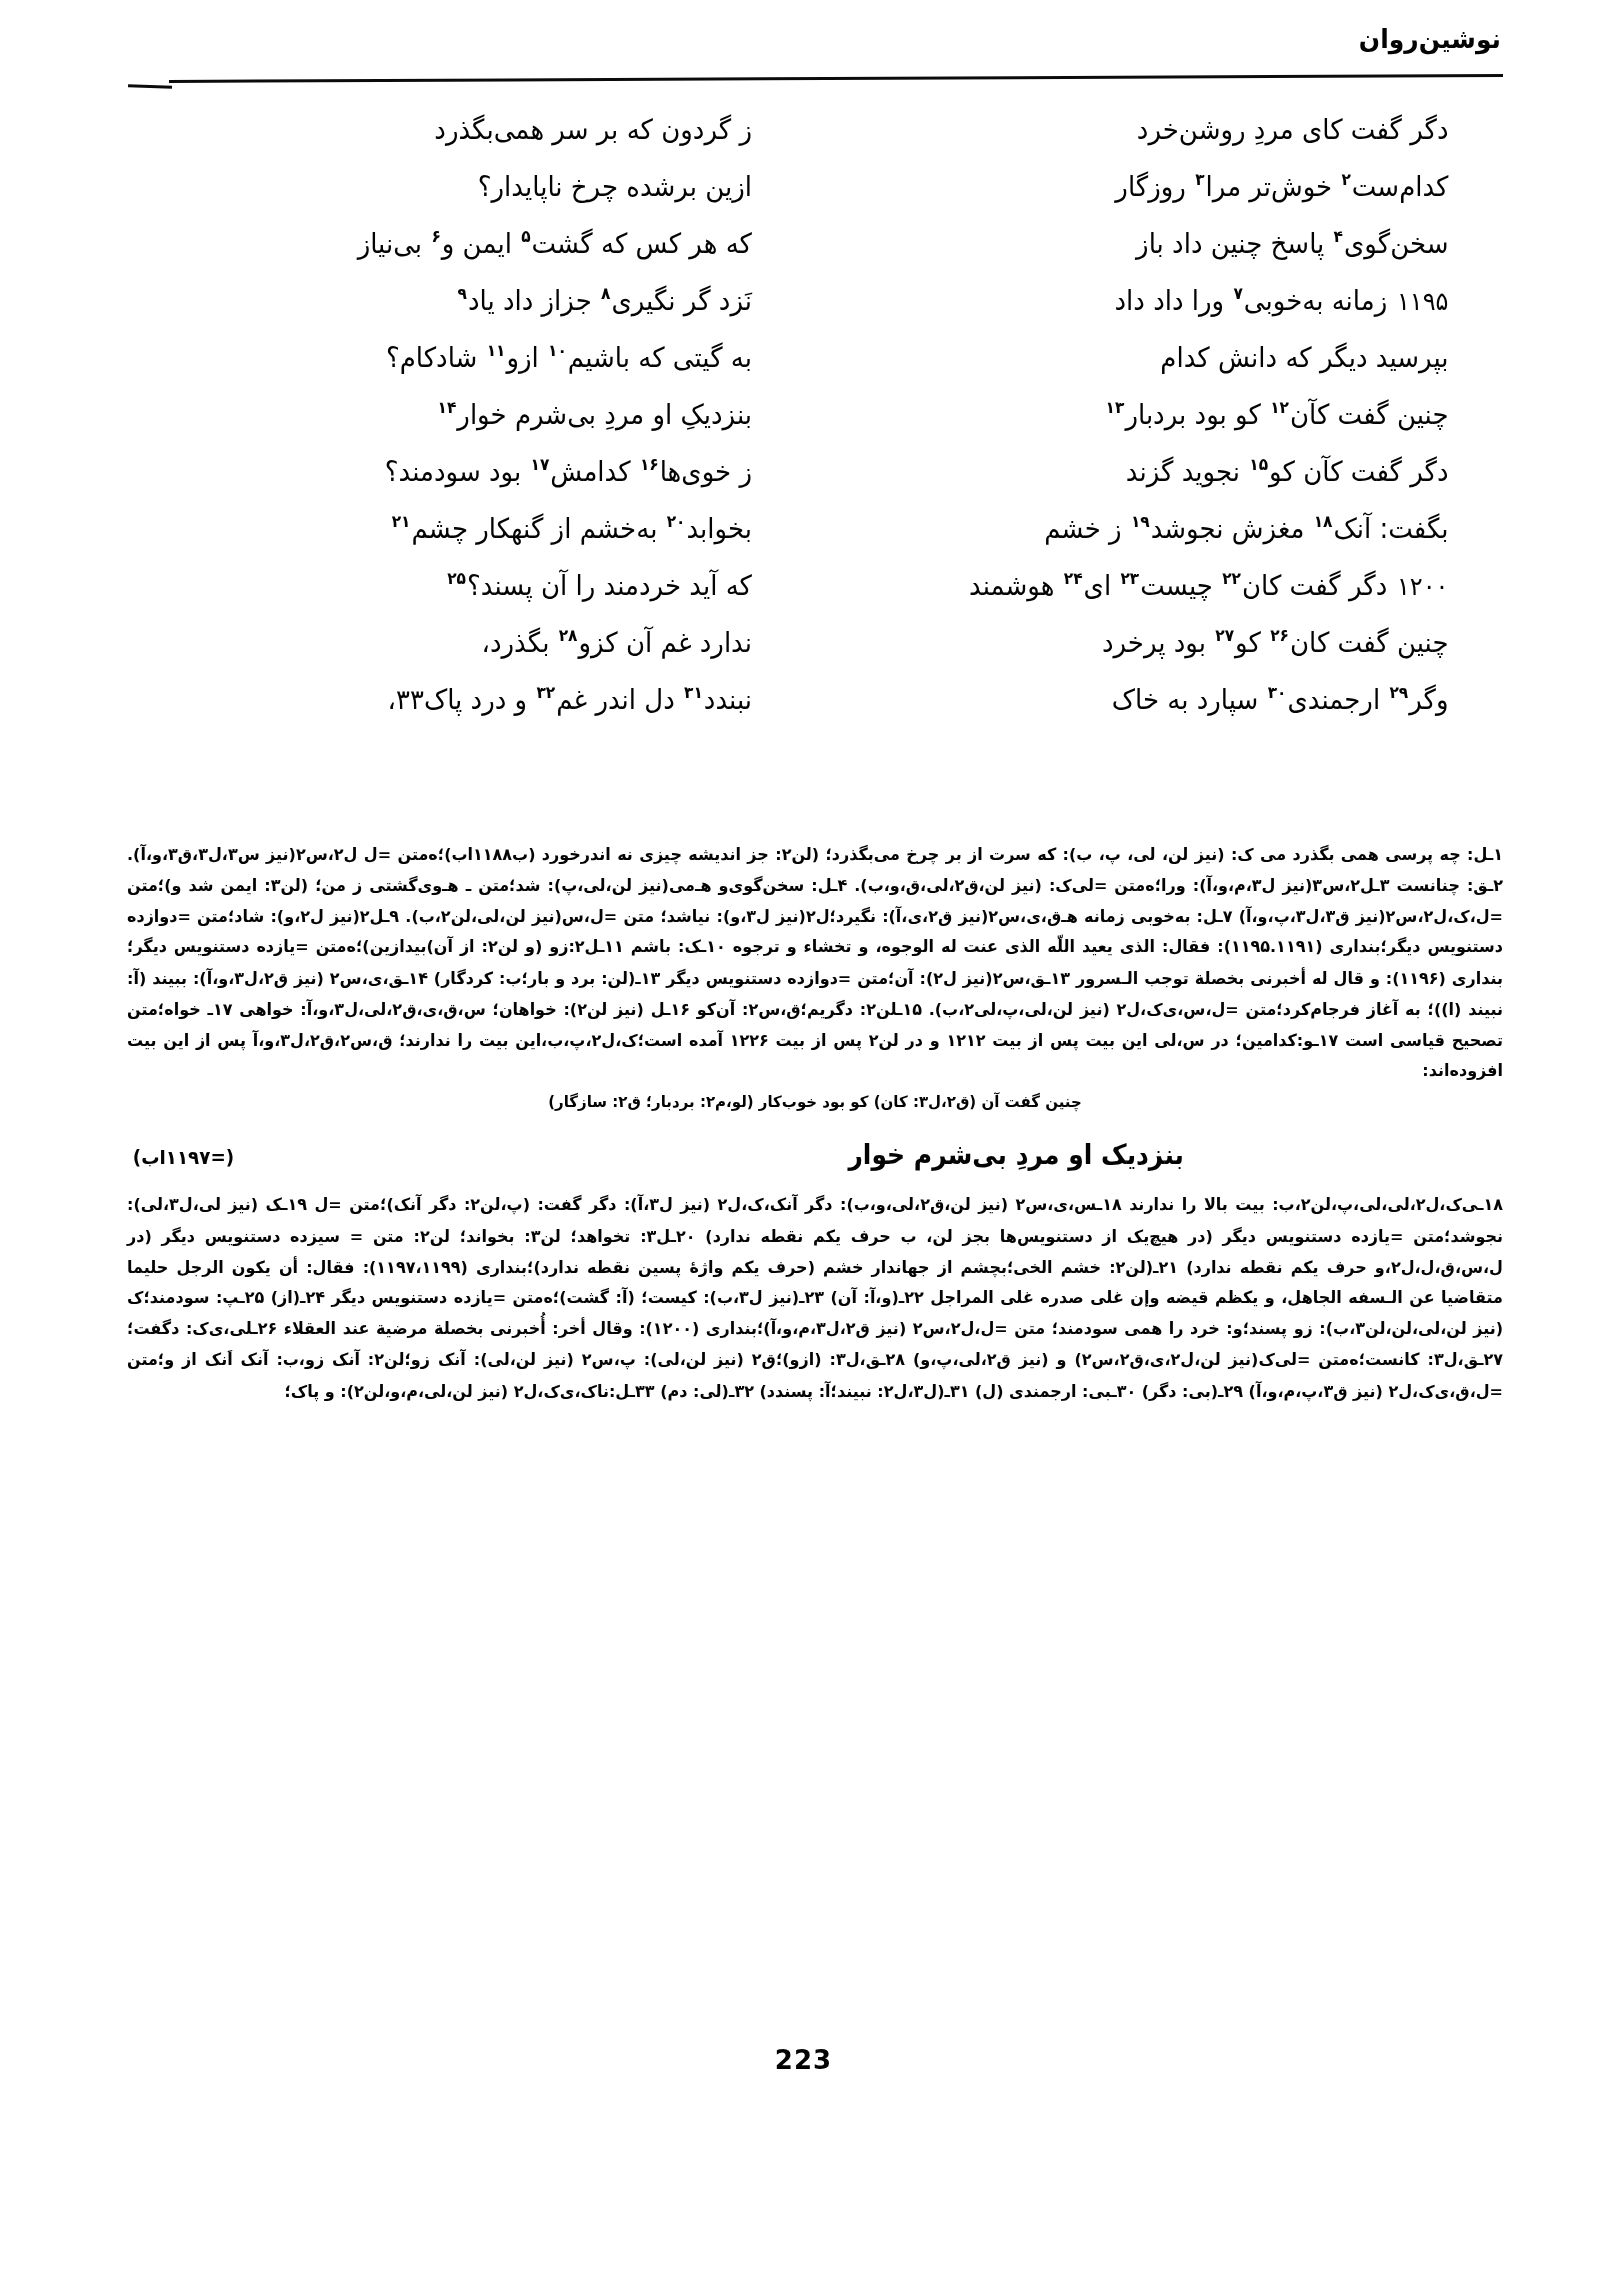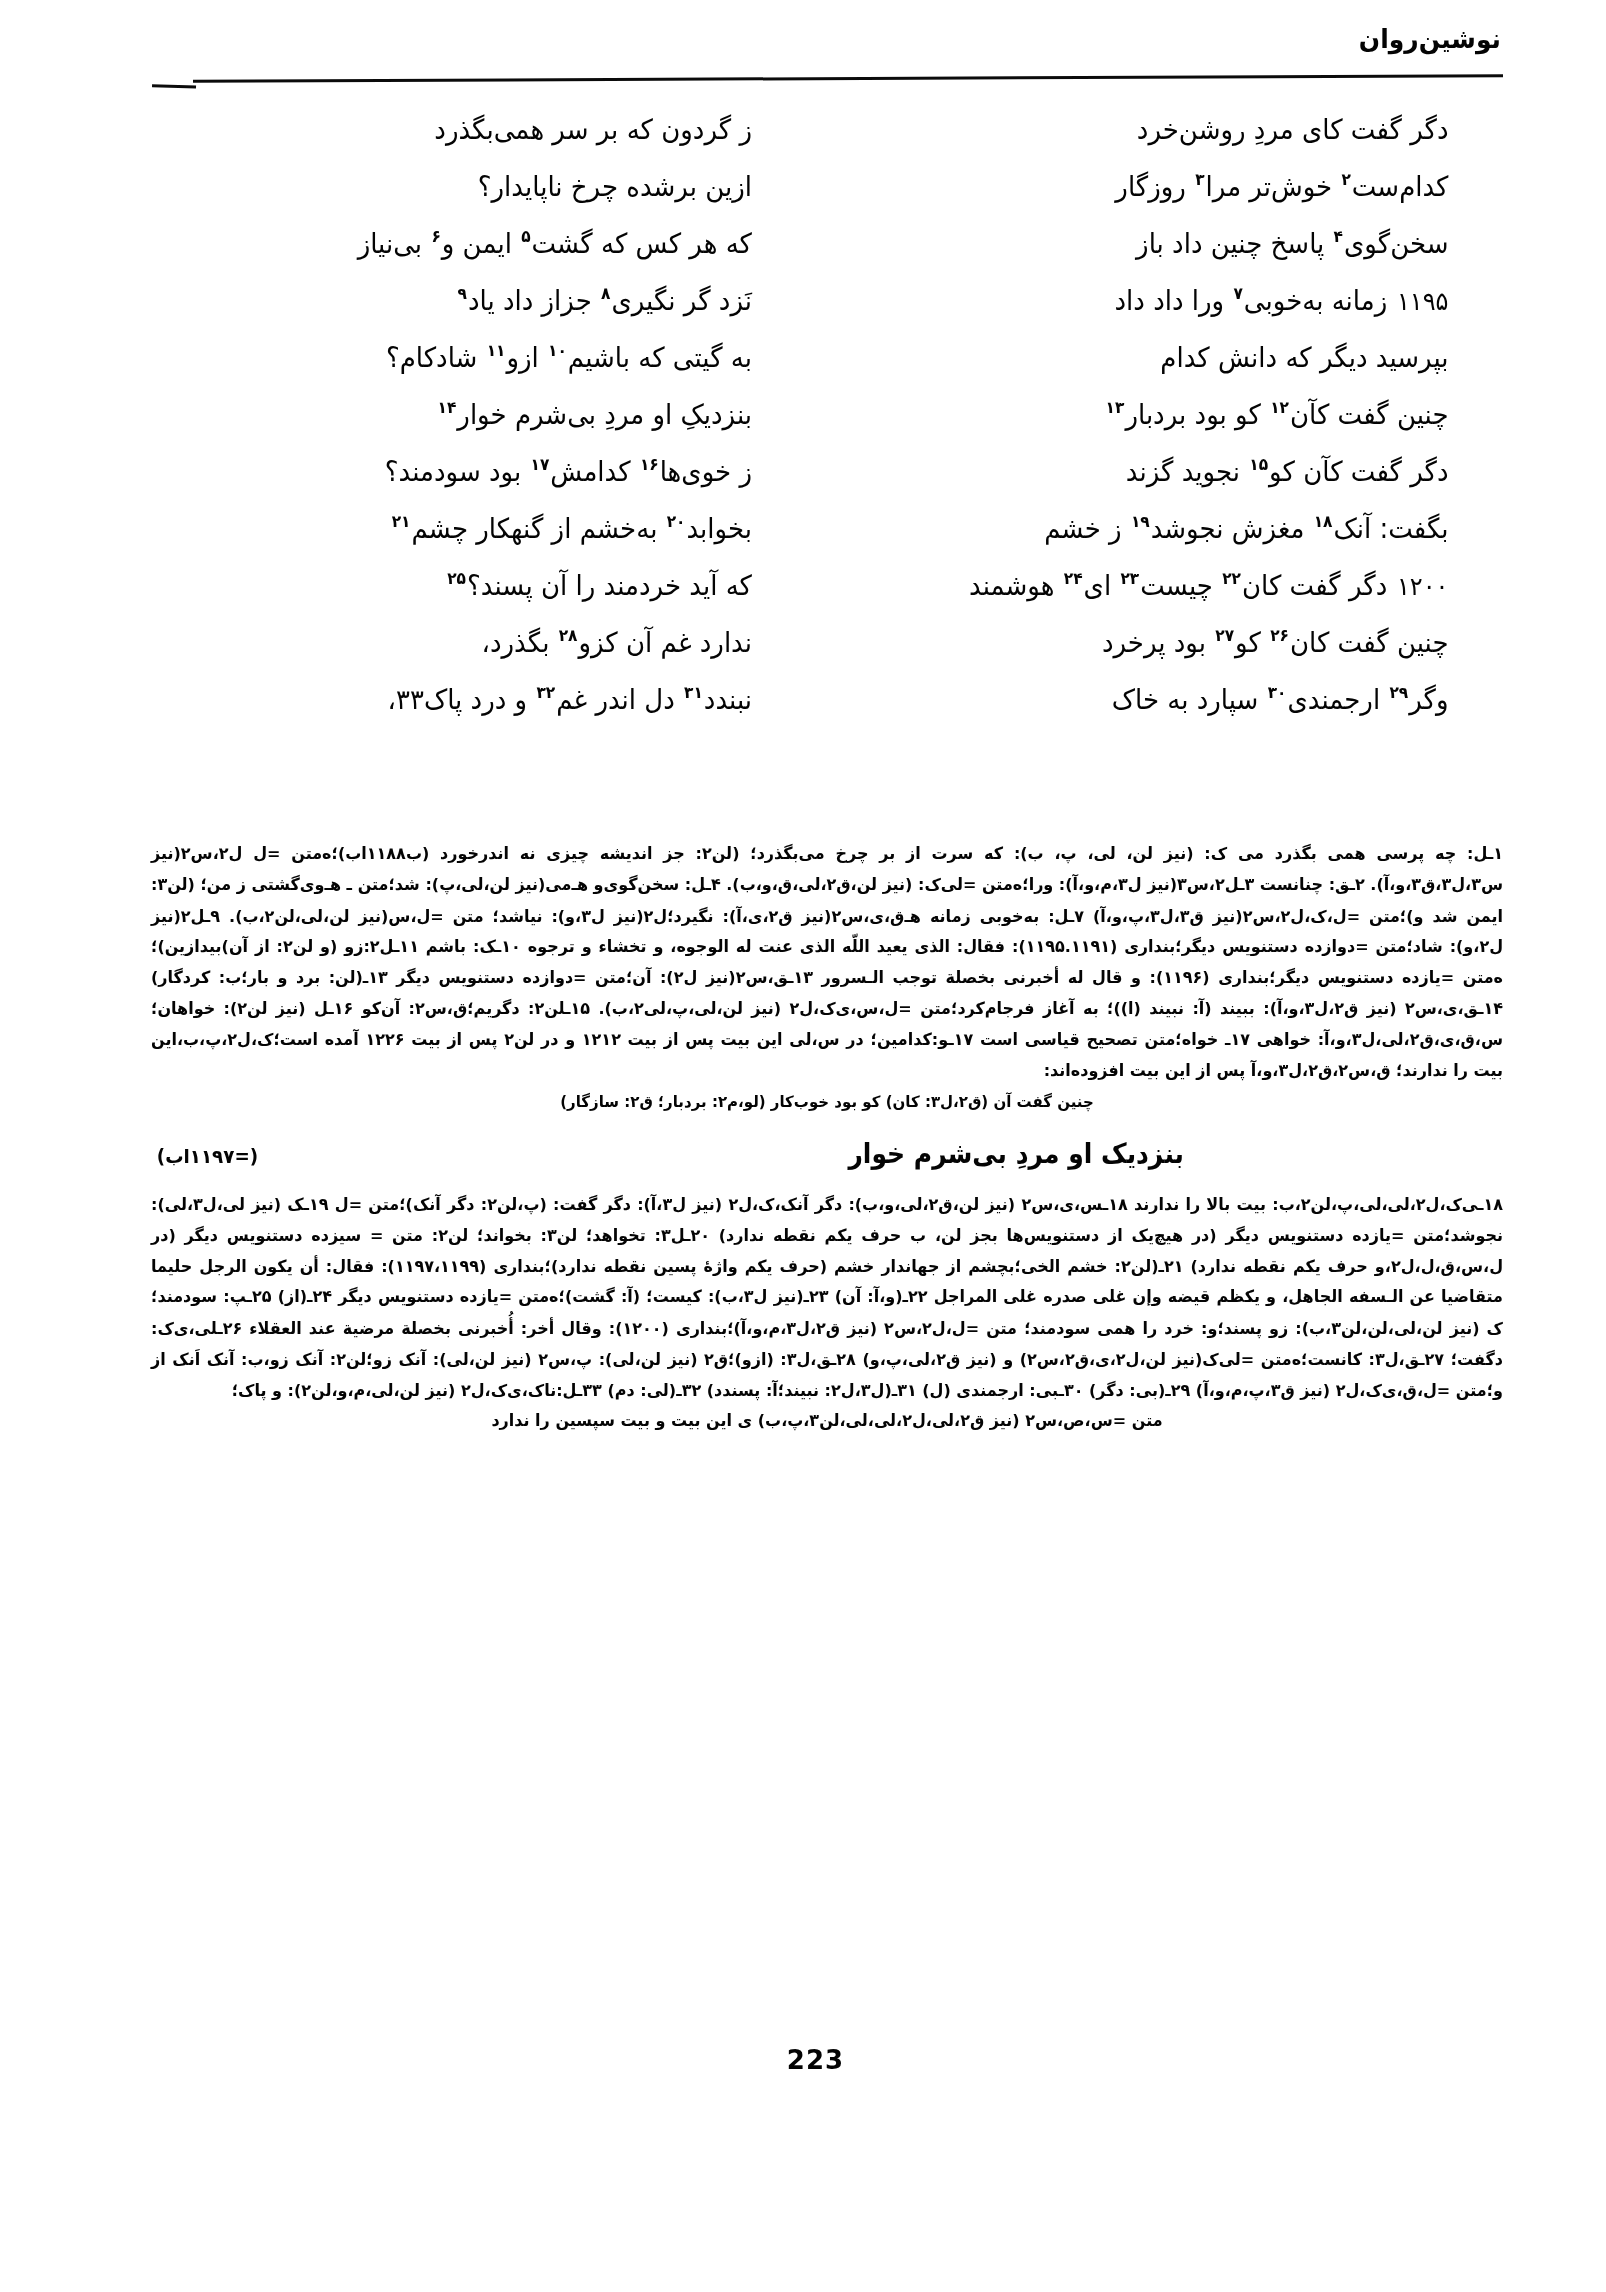--- a/index.html
+++ b/index.html
@@ -8,21 +8,20 @@
     width:1607px;height:2292px;
     font-family:"DejaVu Sans","Liberation Sans",sans-serif;
     color:#0a0a0a;
     position:relative;
     overflow:hidden;
   }
   .page{
     position:absolute;inset:0;
     padding:16px;
     filter:contrast(1.05);
-    margin-left:24px;
   }
 
   
   .runhead{
     position:absolute;
     top:25px; right:106px;
     font-size:25px;
     font-weight:700;
     letter-spacing:-1px;
     transform:scaleY(1.05);
@@ -205,18 +204,17 @@
 
     <div class="inset-verse">چنین گفت آن (ق۲،ل۳: کان) کو بود خوب‌کار (لو،م۲: بردبار؛ ق۲: سازگار)</div>
 
     <div class="inset-bayt">
       <span class="folio">(=۱۱۹۷اب)</span>
       <span class="txt">بنزدیک  او  مردِ  بی‌شرم  خوار</span>
     </div>
 
     <div class="app-p">۱۸ـی‌ک،ل۲،لی،لی،پ،لن۲،ب: بیت بالا را ندارند   ۱۸ـس،ی،س۲ (نیز لن،ق۲،لی،و،ب): دگر آنک،ک،ل۲ (نیز ل۳،آ): دگر گفت: (پ،لن۲: دگر آنک)؛متن =ل   ۱۹ـک (نیز لی،ل۳،لی): نجوشد؛متن =یازده دستنویس دیگر (در هیچ‌یک از دستنویس‌ها بجز لن، ب حرف یکم نقطه ندارد)   ۲۰ـل۳: تخواهد؛ لن۳: بخواند؛ لن۲: متن = سیزده دستنویس دیگر (در ل،س،ق،ل،ل۲،و حرف یکم نقطه ندارد)   ۲۱ـ(لن۲: خشم الخی؛بچشم از جهاندار خشم (حرف یکم واژهٔ پسین نقطه ندارد)؛بنداری (۱۱۹۷،۱۱۹۹): فقال: أن یکون الرجل حلیما متقاضیا عن الـسفه الجاهل، و یکظم قیضه وإن غلی صدره غلی المراجل   ۲۲ـ(و،آ: آن)   ۲۳ـ(نیز ل۳،ب): کیست؛ (آ: گشت)؛ه‌متن =یازده دستنویس دیگر   ۲۴ـ(از)   ۲۵ـپ: سودمند؛ک (نیز لن،لی،لن،لن۳،ب): زو پسند؛و: خرد را همی سودمند؛ متن =ل،ل۲،س۲ (نیز ق۲،ل۳،م،و،آ)؛بنداری (۱۲۰۰): وقال أخر: أُخبرنی بخصلة مرضیة عند العقلاء   ۲۶ـلی،ی‌ک: دگفت؛ ۲۷ـق،ل۳: کانست؛ه‌متن =لی‌ک(نیز لن،ل۲،ی،ق۲،س۲) و (نیز ق۲،لی،پ،و)   ۲۸ـق،ل۳: (ازو)؛ق۲ (نیز لن،لی): پ،س۲ (نیز لن،لی): آنک زو؛لن۲: آنک زو،ب: آنک اَنک از و؛متن =ل،ق،ی‌ک،ل۲ (نیز ق۳،پ،م،و،آ)   ۲۹ـ(بی: دگر)   ۳۰ـبی: ارجمندی (ل)   ۳۱ـ(ل۳،ل۲: نبیند؛آ: پسندد)   ۳۲ـ(لی: دم)   ۳۳ـل:ناک،ی‌ک،ل۲ (نیز لن،لی،م،و،لن۲): و پاک؛</div>
 
-    <div class="app-p" style="text-align:center;">متن =س،ص،س۲ (نیز ق۲،لی،ل۲،لی،لی،لن۳،پ،ب) ی این بیت و بیت سپسین را ندارد</div>
   </div>
 
   <div class="pageno">223</div>
 </div>
 
 
 </body></html>

